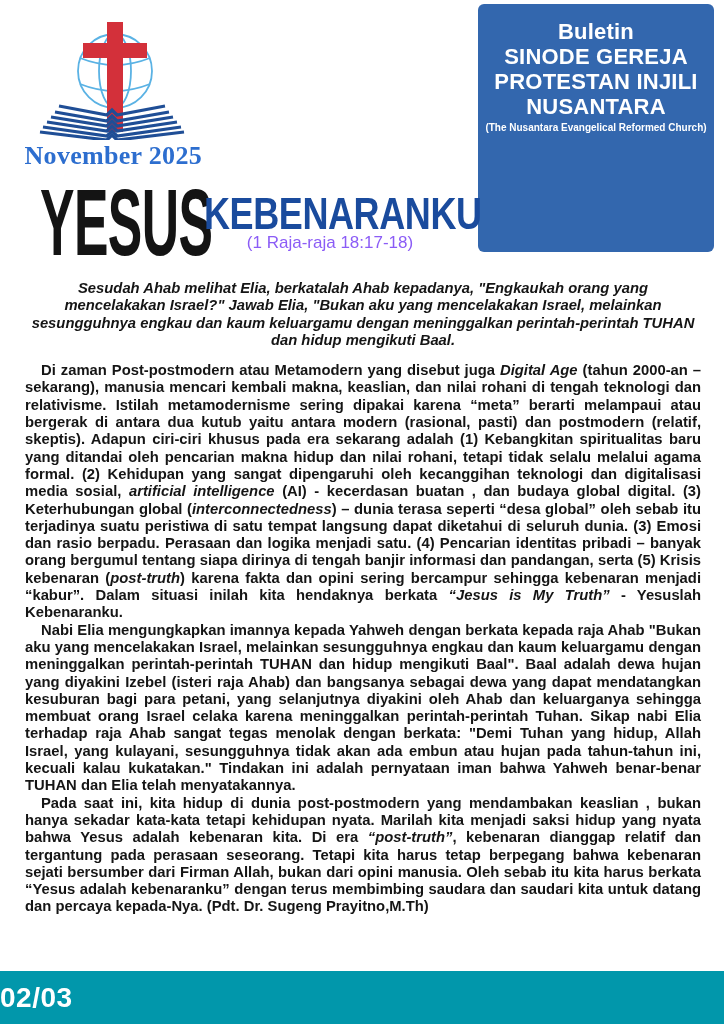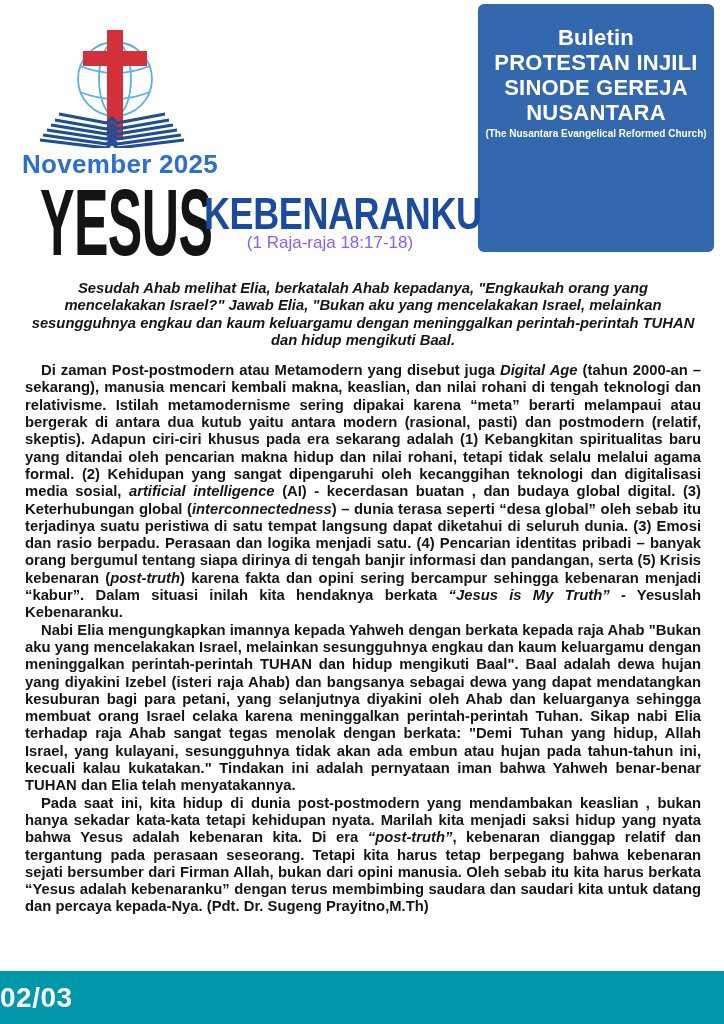--- a/index.html
+++ b/index.html
@@ -2,30 +2,30 @@
 <html><head>
 <meta charset="utf-8">
 <style>
   html,body{margin:0;padding:0;}
   body{
     width:724px;height:1024px;position:relative;overflow:hidden;
     background:#ffffff;
     font-family:"Liberation Sans",sans-serif;
   }
   
-  .logo-wrap{position:absolute;left:22px;top:24px;width:180px;text-align:center;}
+  .logo-wrap{position:absolute;left:22px;top:16px;width:180px;text-align:right;font-family:Liberation Serif, serif;}
   .logo-svg{display:block;margin:0 auto;}
   .month-label{
     font-size:26px;font-weight:bold;color:#2d6ecf;letter-spacing:0.3px;
     margin-top:1px;white-space:nowrap;
   }
   .bulletin-box{
     position:absolute;left:478px;top:4px;width:236px;height:248px;
     background:#3367ae;border-radius:6px;color:#ffffff;text-align:center;
-    box-sizing:border-box;padding-top:21px;
+    box-sizing:border-box;padding-top:15px;
   }
   .bb-line{font-weight:bold;font-size:22px;line-height:25px;letter-spacing:0.2px;}
   .bb-sub{font-weight:bold;font-size:10px;line-height:16.5px;padding:0 4px;margin-top:1px;}
   .bb-edition{font-weight:bold;font-size:30px;margin-top:20px;letter-spacing:0.5px;}
   
   .yesus{
     position:absolute;left:40px;top:176px;margin:0;
     font-size:94px;line-height:1;font-weight:600;color:#141414;
     transform:scaleX(0.55);transform-origin:left top;white-space:nowrap;letter-spacing:-1px;
   }
@@ -77,22 +77,22 @@
       <path d="M20 106 L80 115 L85 110 L90 115 L150 106"></path>
       <path d="M16 111 L80 120 L85 115 L90 120 L154 111"></path>
       <path d="M13 116 L80 124 L85 119 L90 124 L157 116"></path>
     </g>
   </svg>
   <div class="month-label">November 2025</div>
 </div>
 
 <div class="bulletin-box">
   <div class="bb-line">Buletin</div>
+  <div class="bb-line">SINODE GEREJA</div>
   <div class="bb-line">PROTESTAN INJILI</div>
-  <div class="bb-line">SINODE GEREJA</div>
   <div class="bb-line">NUSANTARA</div>
   <div class="bb-sub">(The Nusantara Evangelical Reformed Church)</div>
 </div>
 
 <h1 class="yesus">YESUS</h1>
 <h2 class="kebenaranku">KEBENARANKU</h2>
 <div class="scripture-ref">(1 Raja-raja 18:17-18)</div>
 
 <div class="article">
   <p class="epigraph">Sesudah Ahab melihat Elia, berkatalah Ahab kepadanya, "Engkaukah orang yang mencelakakan Israel?" Jawab Elia, "Bukan aku yang mencelakakan Israel, melainkan sesungguhnya engkau dan kaum keluargamu dengan meninggalkan perintah-perintah TUHAN dan hidup mengikuti Baal.</p>

